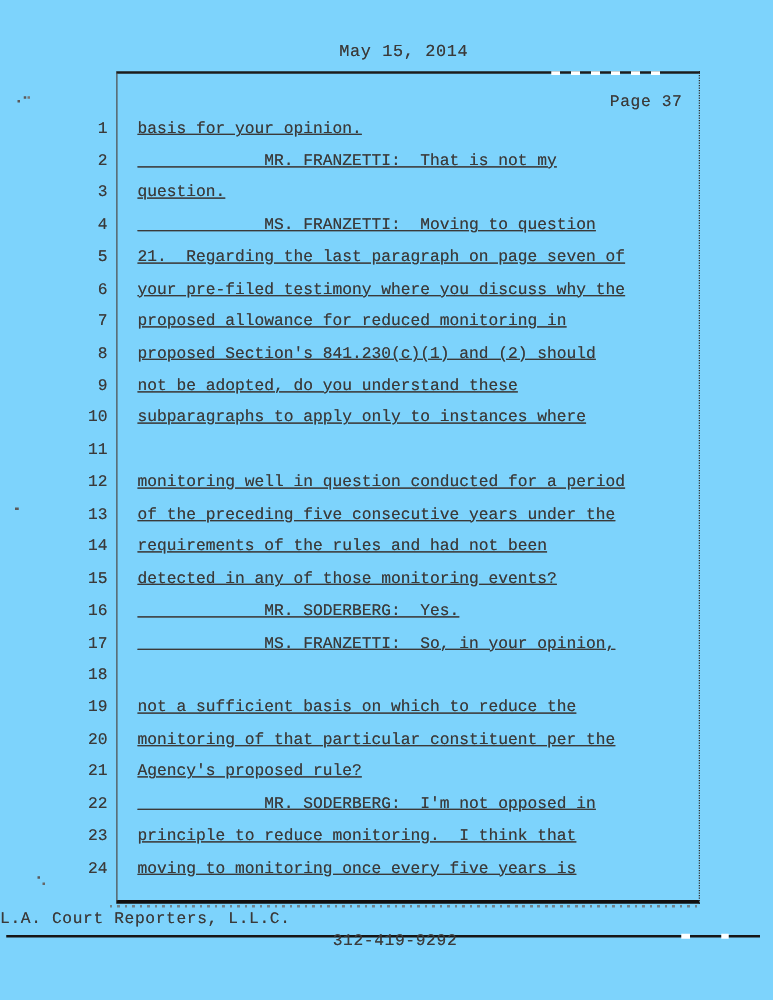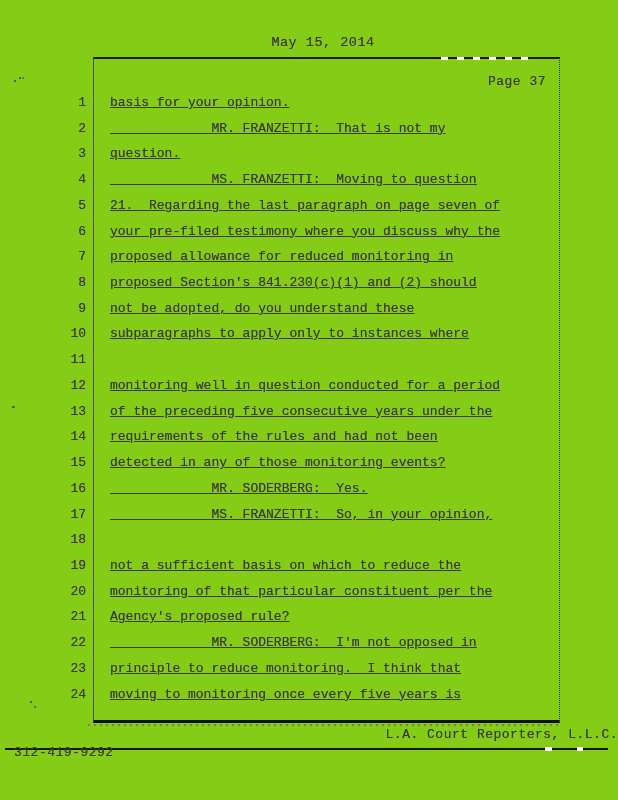--- a/index.html
+++ b/index.html
@@ -1,19 +1,19 @@
 <!DOCTYPE html>
 <html><head>
 <meta charset="utf-8">
 <style>
   html,body{margin:0;padding:0;background:#fff;}
   .page{
     position:relative;
     width:618px;height:800px;
-    background:#84cc16;
+    background:#7dd3fc;
     font-family:"Liberation Mono","DejaVu Sans Mono",monospace;
     color:#3a3a3a;
     overflow:hidden;
   }
   .scan-text{ text-shadow:0 0 .45px rgba(70,70,70,.75); }
   .header-date{
     position:absolute;top:35px;left:28px;right:0;
     text-align:center;font-size:13.5px;letter-spacing:.5px;
   }
   .frame{
@@ -31,33 +31,33 @@
   }
   .page-label{
     position:absolute;top:15px;right:13px;font-size:13px;letter-spacing:.5px;
   }
   .rows{position:absolute;left:0;top:90px;width:618px;}
   .t-row{display:flex;height:25.72px;line-height:25.72px;font-size:13px;}
   .ln{flex:none;width:86px;text-align:right;}
   .lt{padding-left:24px;white-space:pre;text-decoration:underline;}
   .footer-company{
     position:absolute;top:727px;left:0;right:0;
-    text-align:right;font-size:13px;letter-spacing:.5px;
+    text-align:left;font-size:13px;letter-spacing:.5px;
   }
   .footer-rule{
     position:absolute;top:748px;left:5px;width:603px;height:2px;background:#161616;
   }
   .footer-rule .gap1,.footer-rule .gap2{
     position:absolute;top:-1px;height:4px;background:#fff;
   }
   .footer-rule .gap1{left:540px;width:7px;}
   .footer-rule .gap2{left:572px;width:6px;}
   .footer-phone{
     position:absolute;top:745px;left:14px;right:0;
-    text-align:left;font-size:13px;letter-spacing:.5px;
+    text-align:center;font-size:13px;letter-spacing:.5px;
   }
   
   .bottom-noise{
     position:absolute;left:88px;top:724px;width:472px;height:2px;
     background:repeating-linear-gradient(90deg,#6f6f6f 0 2px,rgba(255,255,255,0) 2px 6px);
     opacity:.8;
   }
   .speck{position:absolute;background:#5a5a5a;}
   .speck-a{left:14px;top:80px;width:2px;height:2px;box-shadow:5px -3px 0 #5a5a5a,8px -3px 0 #777;}
   .speck-b{left:12px;top:406px;width:3px;height:2px;}

